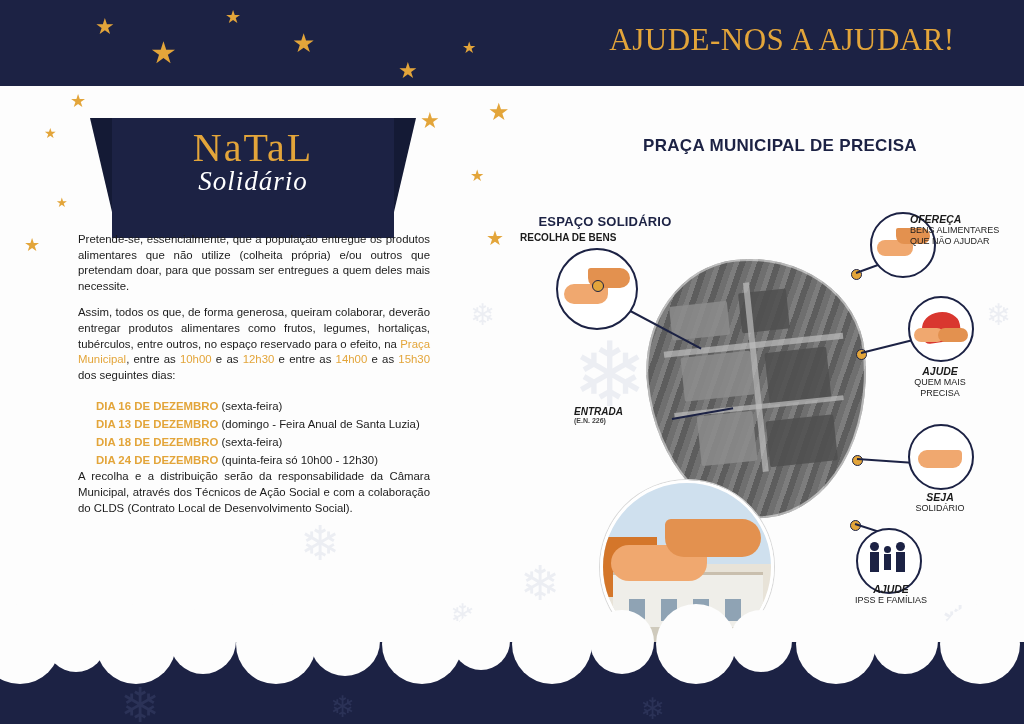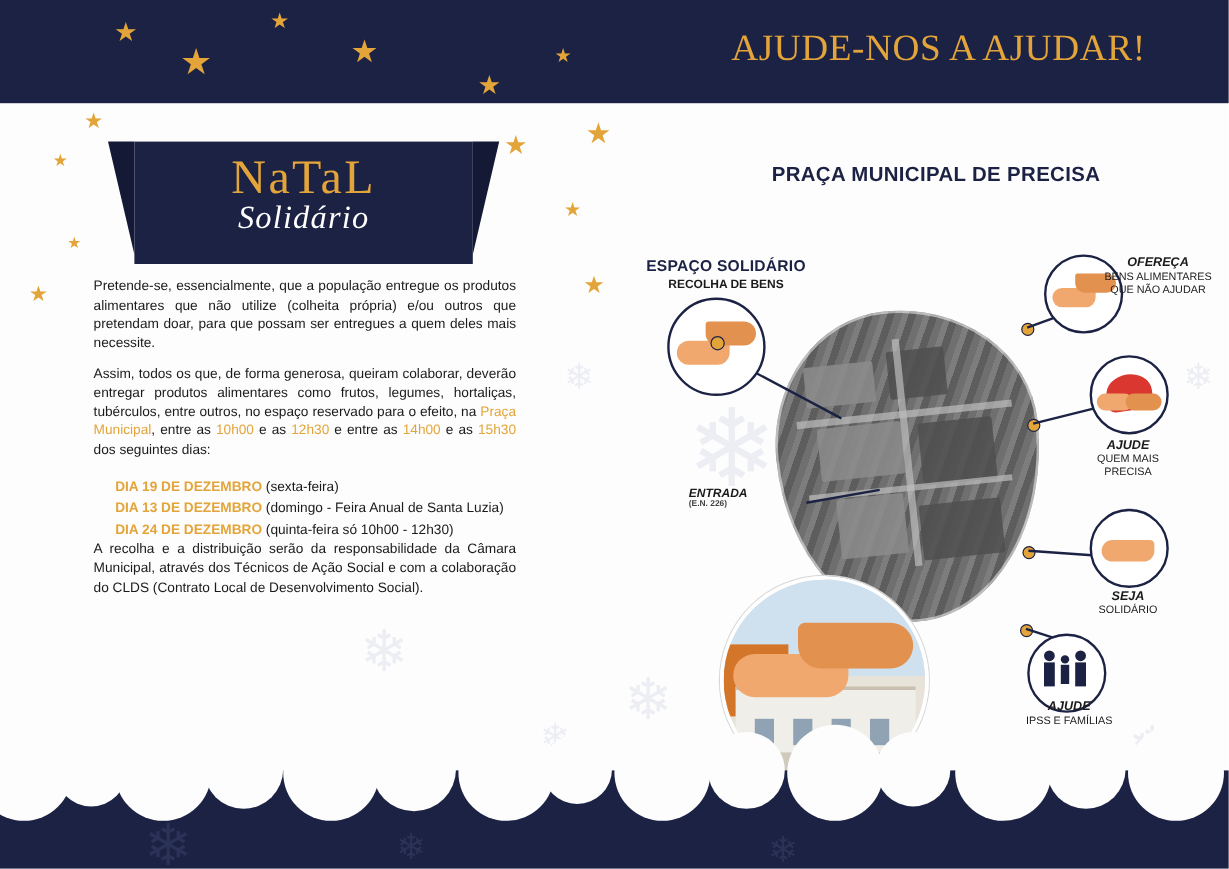--- a/index.html
+++ b/index.html
@@ -50,21 +50,21 @@
   
   .star{
     position:absolute;
     width:0;height:0;
     color:#e3a53a;font-size:26px;line-height:1;
   }
   .star:before{content:"\2605";position:absolute;}
 
   
   .banner{
-    position:absolute;left:112px;top:118px;width:282px;height:102px;
+    position:absolute;left:112px;top:118px;width:282px;height:120px;
     background:#1c2244;
   }
   .banner:before,.banner:after{
     content:"";position:absolute;top:0;width:0;height:0;
   }
   .banner:before{left:-22px;border-top:0 solid transparent;border-bottom:94px solid transparent;border-right:22px solid #141a35;}
   .banner:after{right:-22px;border-top:0 solid transparent;border-bottom:94px solid transparent;border-left:22px solid #141a35;}
   .banner-natal{
     position:absolute;left:0;top:6px;width:282px;text-align:center;
     font-family:"Liberation Serif", serif;
@@ -160,21 +160,21 @@
     position:absolute;width:9px;height:9px;border-radius:50%;background:#e3a53a;
     border:1px solid #1c2244;
   }
   .lead{position:absolute;background:#1c2244;height:1px;transform-origin:left center;}
 
   .espaco-title{
     position:absolute;left:520px;top:214px;width:170px;text-align:center;
     font-size:13px;font-weight:bold;color:#1c2244;letter-spacing:.2px;
   }
   .espaco-sub{
-    position:absolute;left:520px;top:232px;width:170px;text-align:center;
+    position:absolute;left:520px;top:232px;width:170px;
     font-size:10px;font-weight:bold;color:#1b1b1b;
   }
 </style>
 </head>
 <body>
 
 <div class="page">
 
   <div class="topleft"></div>
   <div class="topbar">
@@ -208,26 +208,30 @@
     <div class="banner-natal">NaTaL</div>
     <div class="banner-sol">Solidário</div>
   </div>
 
   <div class="textcol">
     <p>Pretende-se, essencialmente, que a população entregue os produtos alimentares que não utilize (colheita própria) e/ou outros que pretendam doar, para que possam ser entregues a quem deles mais necessite.</p>
     <p>Assim, todos os que, de forma generosa, queiram colaborar, deverão entregar produtos alimentares como frutos, legumes, hortaliças, tubérculos, entre outros, no espaço reservado para o efeito, na <span class="gold">Praça Municipal</span>, entre as <span class="gold">10h00</span> e as <span class="gold">12h30</span> e entre as <span class="gold">14h00</span> e as <span class="gold">15h30</span> dos seguintes dias:</p>
 
     <div class="datelist">
       <div class="dateline">
-        <span class="d">DIA 19 DE DEZEMBRO</span>
+        <span class="d">DIA 16 DE DEZEMBRO</span>
         <span>(sexta-feira)</span>
       </div>
       <div class="dateline">
         <span class="d">DIA 13 DE DEZEMBRO</span>
         <span>(domingo - Feira Anual de Santa Luzia)</span>
+      </div>
+      <div class="dateline">
+        <span class="d">DIA 18 DE DEZEMBRO</span>
+        <span>(sexta-feira)</span>
       </div>
       <div class="dateline">
         <span class="d">DIA 24 DE DEZEMBRO</span>
         <span>(quinta-feira só 10h00 - 12h30)</span>
       </div>
     </div>
 
     <p class="closing">A recolha e a distribuição serão da responsabilidade da Câmara Municipal, através dos Técnicos de Ação Social e com a colaboração do CLDS (Contrato Local de Desenvolvimento Social).</p>
   </div>
 
@@ -274,21 +278,21 @@
   <div class="ic big" style="left:556px;top:248px;">
     <div class="hand" style="left:6px;top:34px;width:44px;height:20px;background:#f0a86f;border-radius:14px 4px 14px 14px;"></div>
     <div class="hand" style="left:30px;top:18px;width:42px;height:20px;background:#e3914f;border-radius:4px 14px 14px 14px;"></div>
     <div style="position:absolute;left:34px;top:30px;width:10px;height:10px;border-radius:50%;background:#e3a53a;border:1px solid #1c2244;"></div>
   </div>
 
   <div class="ic" style="left:870px;top:212px;">
     <div class="hand" style="left:5px;top:26px;width:36px;height:16px;background:#f0a86f;border-radius:12px 3px 12px 12px;"></div>
     <div class="hand" style="left:24px;top:14px;width:34px;height:16px;background:#e3914f;border-radius:3px 12px 12px 12px;"></div>
   </div>
-  <div class="ic-label" style="left:910px;top:214px;width:110px;text-align:center;">
+  <div class="ic-label" style="left:910px;top:214px;width:110px;text-align:left;">
     <span class="hl">OFEREÇA</span>
     <span>BENS ALIMENTARES QUE NÃO AJUDAR</span>
   </div>
 
   <div class="ic" style="left:908px;top:296px;">
     <div style="position:absolute;left:12px;top:14px;width:38px;height:30px;background:#d9372f;border-radius:50% 50% 6px 6px;transform:rotate(-8deg);"></div>
     <div class="hand" style="left:4px;top:30px;width:30px;height:14px;background:#f0a86f;border-radius:10px;"></div>
     <div class="hand" style="left:28px;top:30px;width:30px;height:14px;background:#e3914f;border-radius:10px;"></div>
   </div>
   <div class="ic-label" style="left:900px;top:366px;width:80px;">

